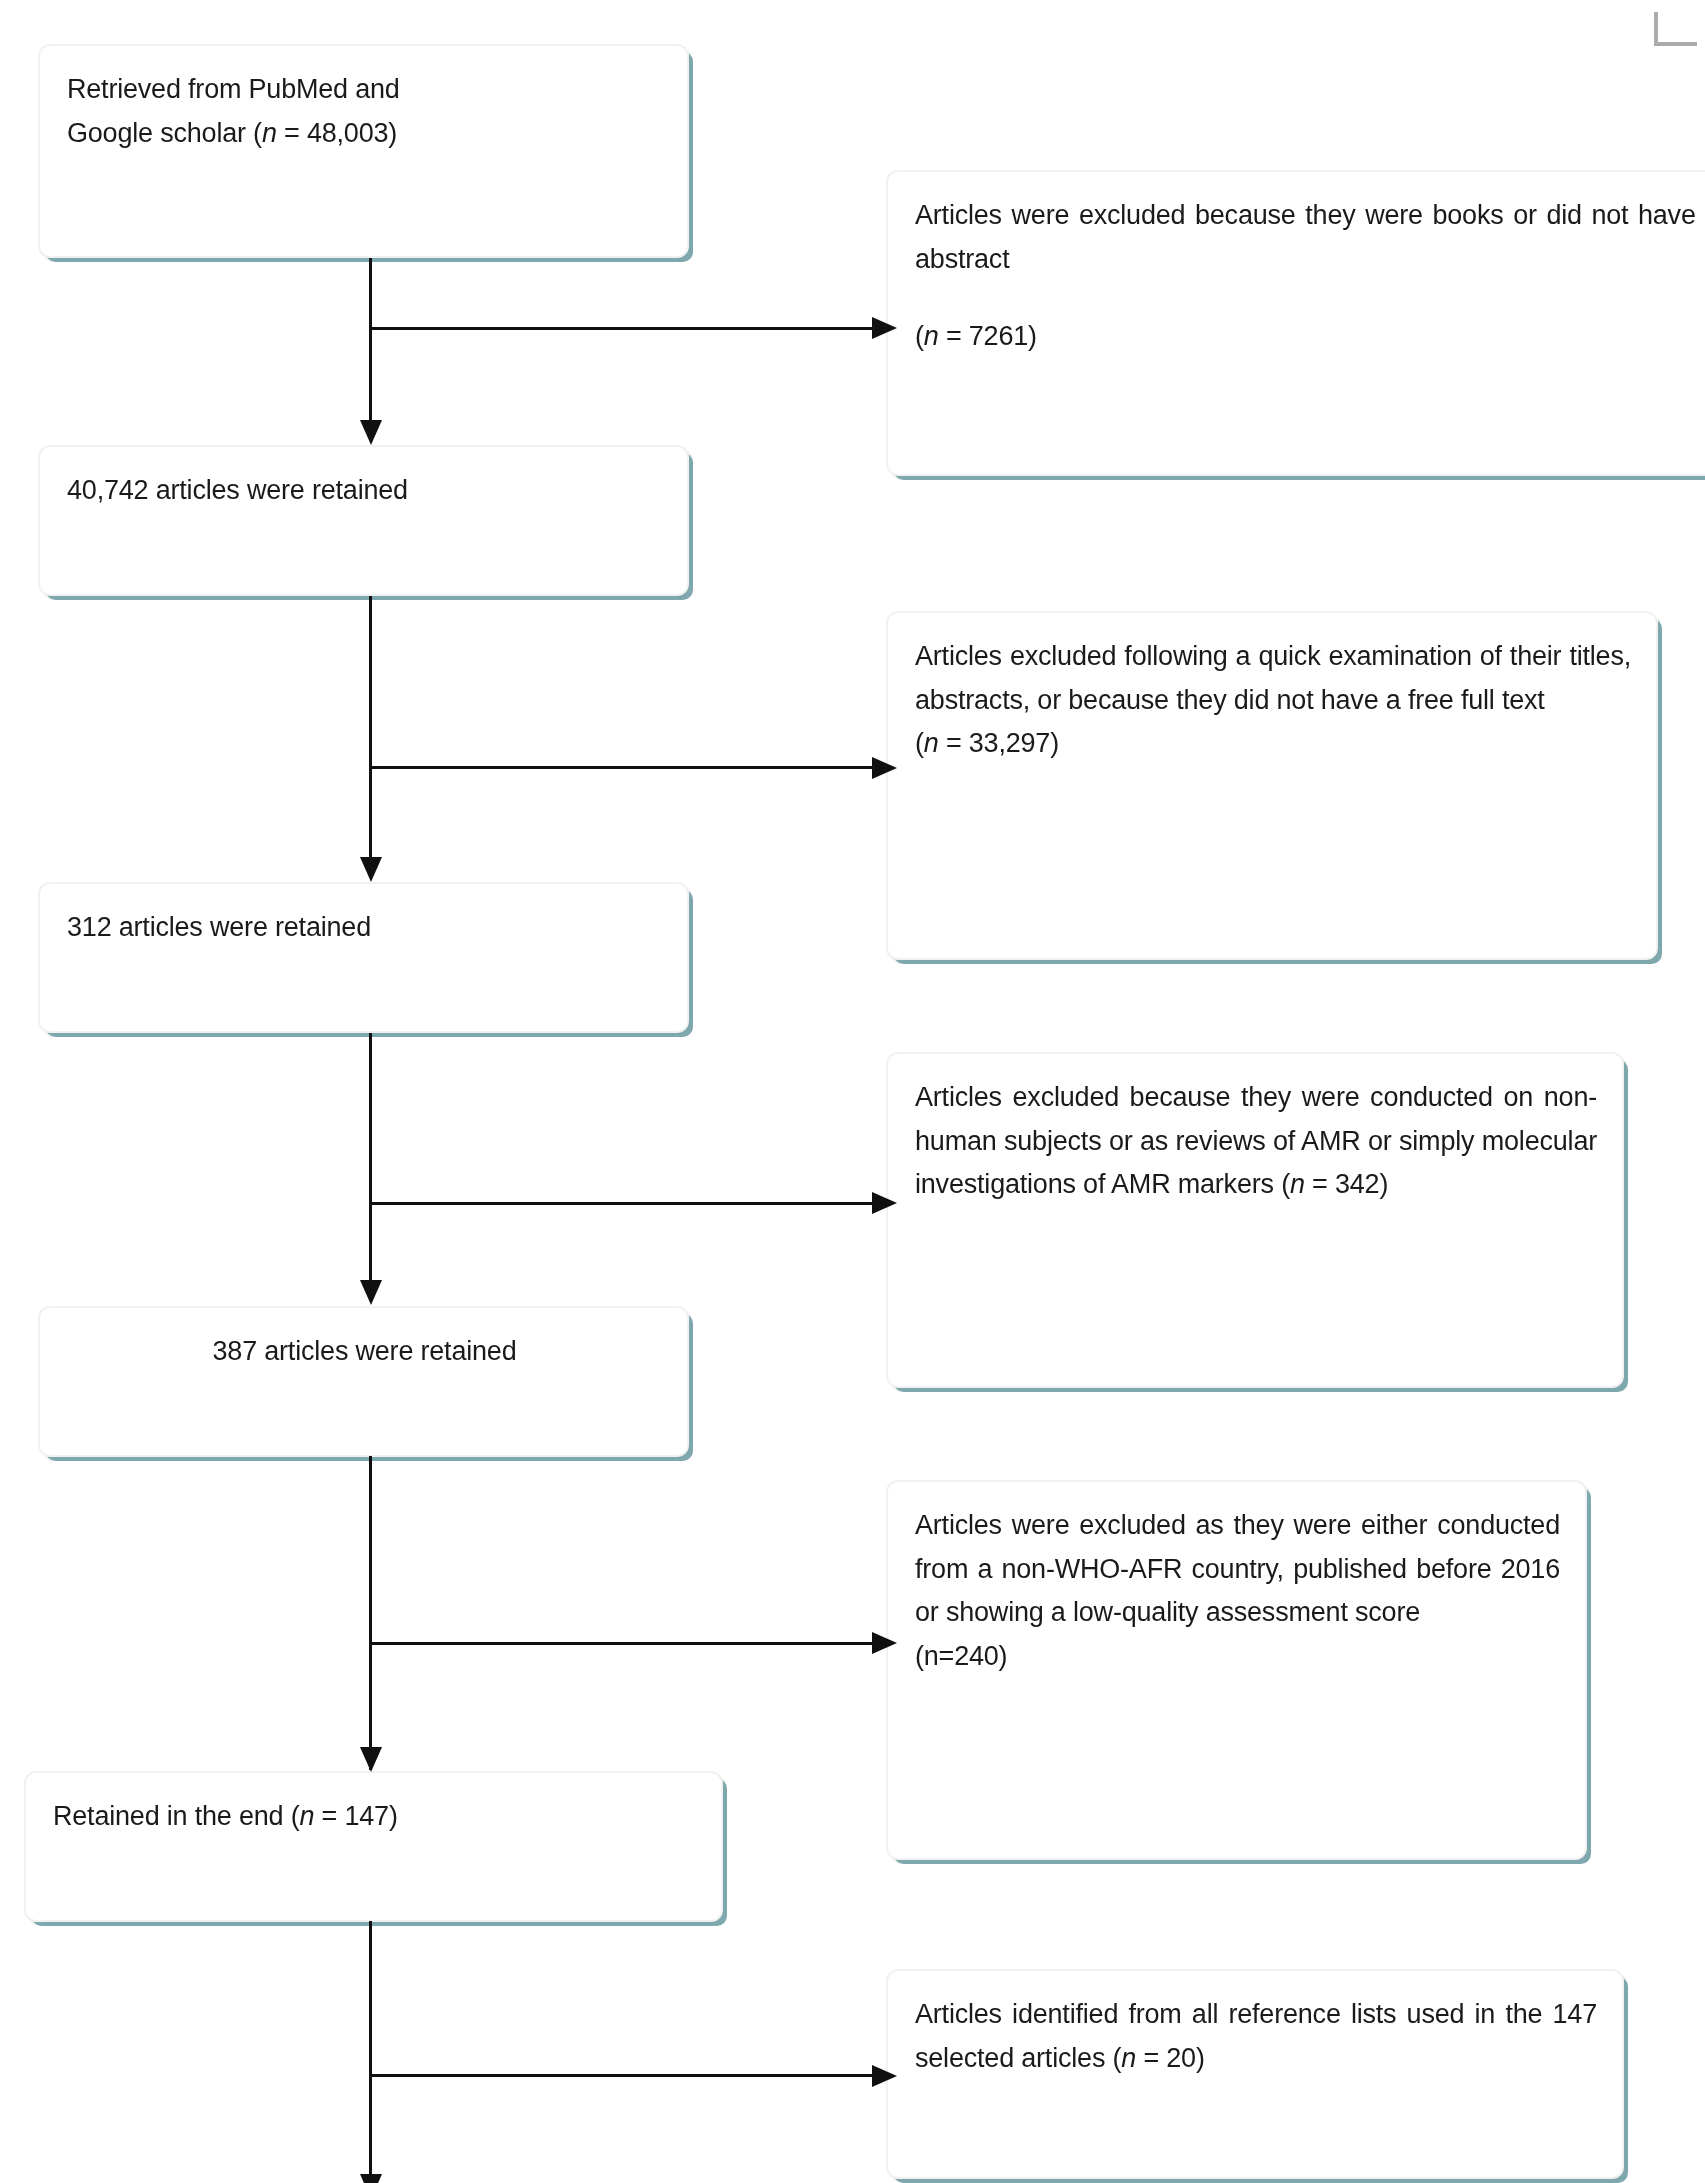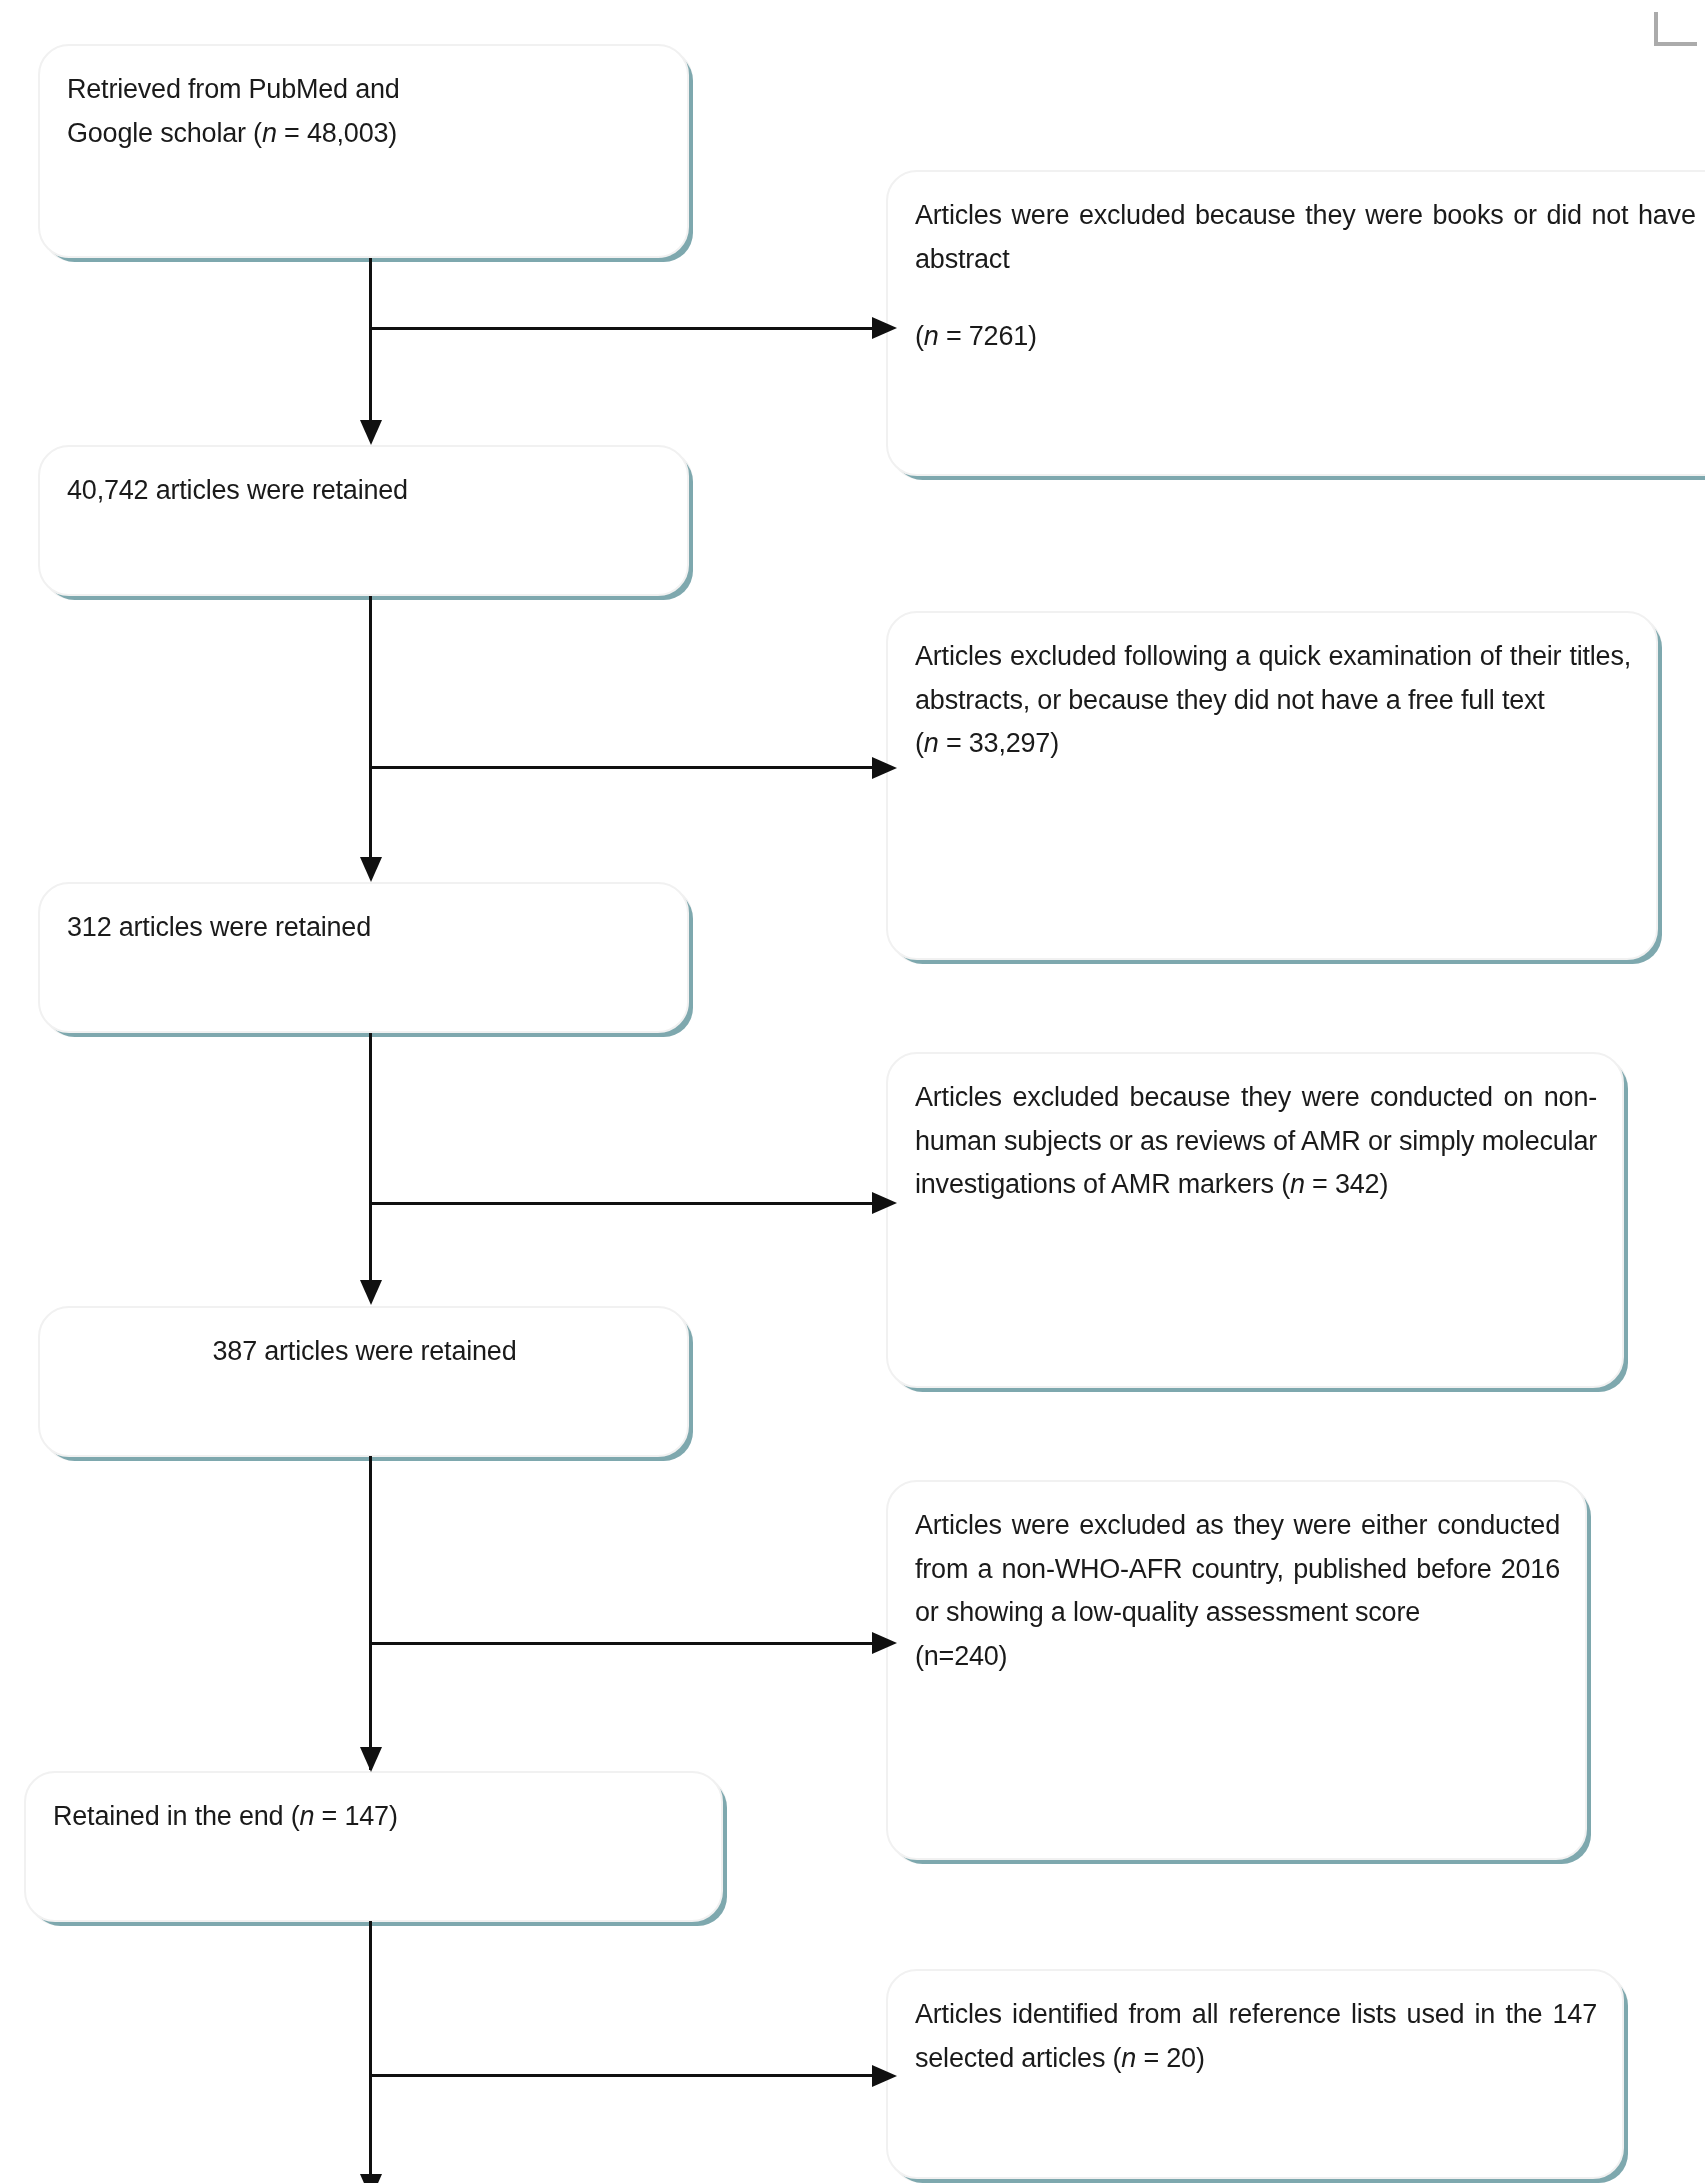--- a/index.html
+++ b/index.html
@@ -24,21 +24,21 @@
     border-left: 4.8px solid #ababab;
     border-bottom: 4.8px solid #ababab;
   }
 
   
   .node {
     position: absolute;
     box-sizing: border-box;
     background: #ffffff;
     border: 2.2px solid #f1f1f1;
-    border-radius: 31px;
+    border-radius: 12px;
     box-shadow:
       5.7px 5.7px 0 -1.7px #7ea8ae,
       3.9px 3.9px 0 0px #f2f2f2;
     display: block;
   }
   .node-inner {
     position: absolute;
     left: 27px;
     right: 25px;
     top: 22px;

